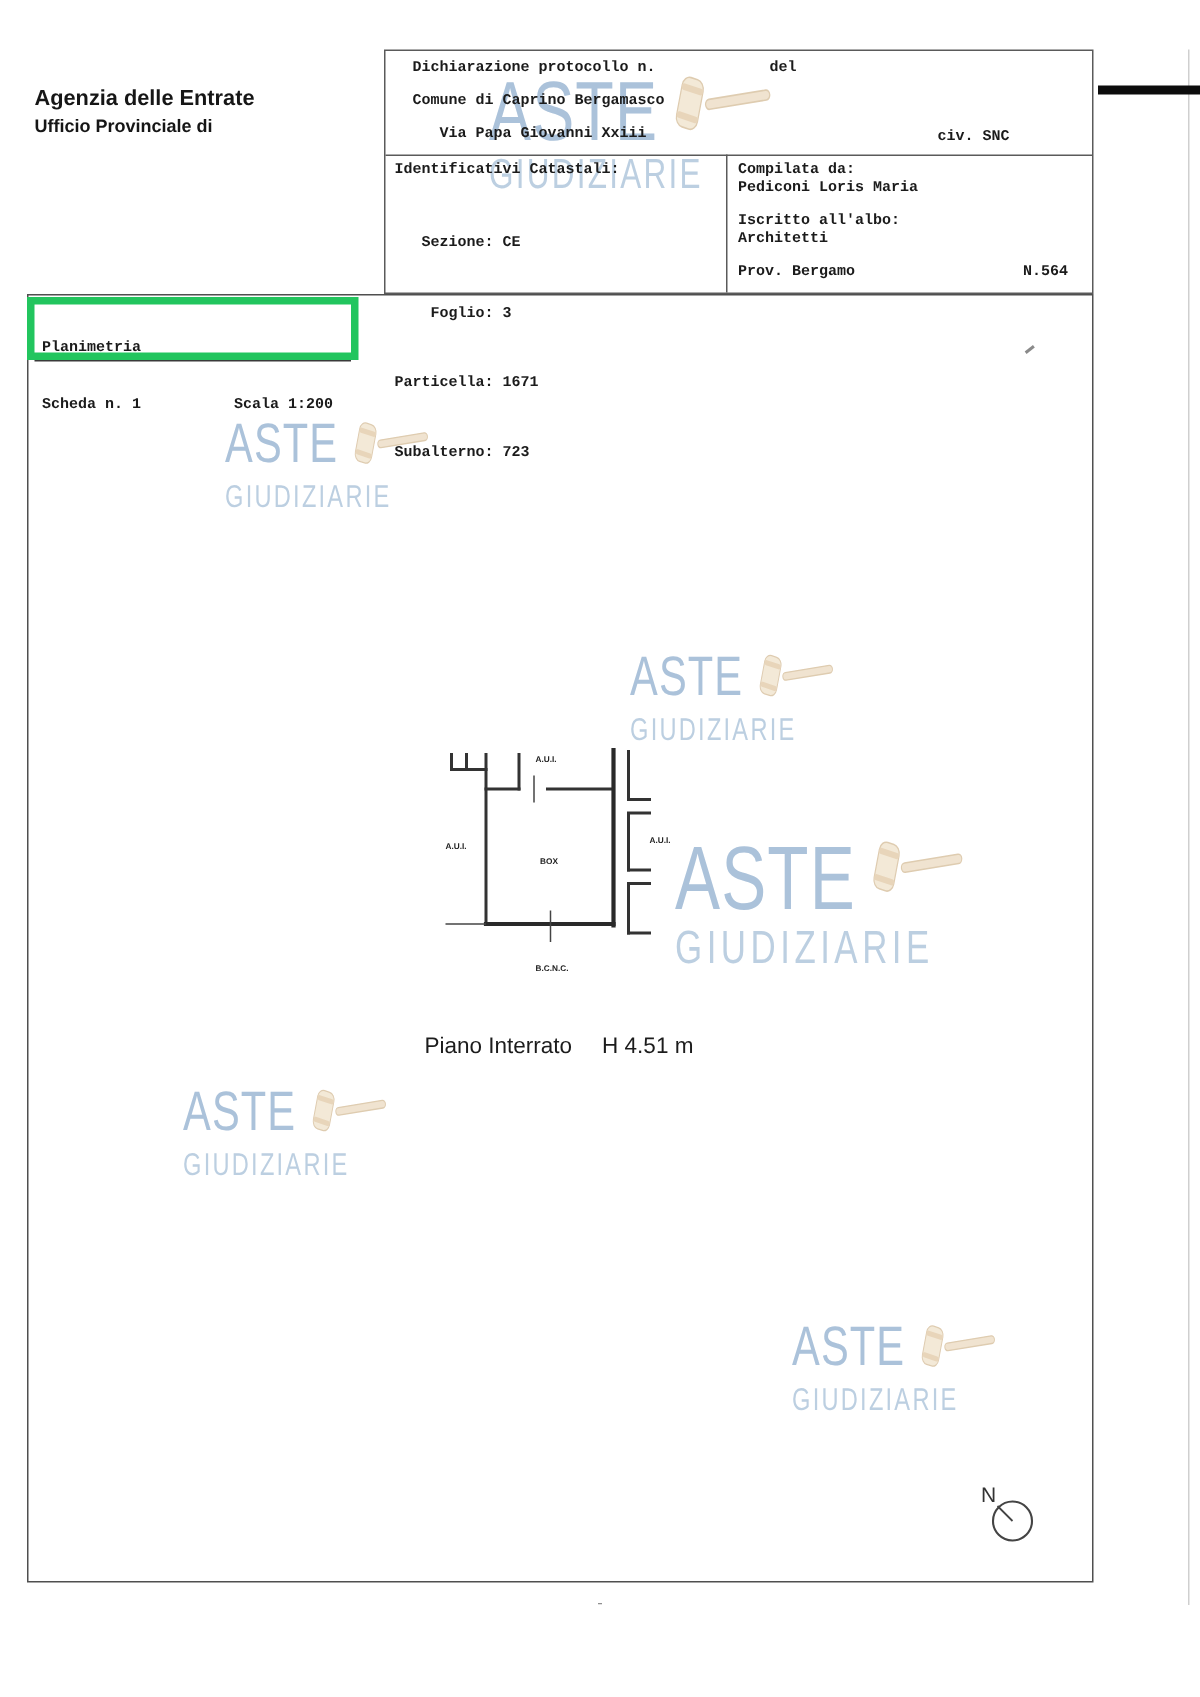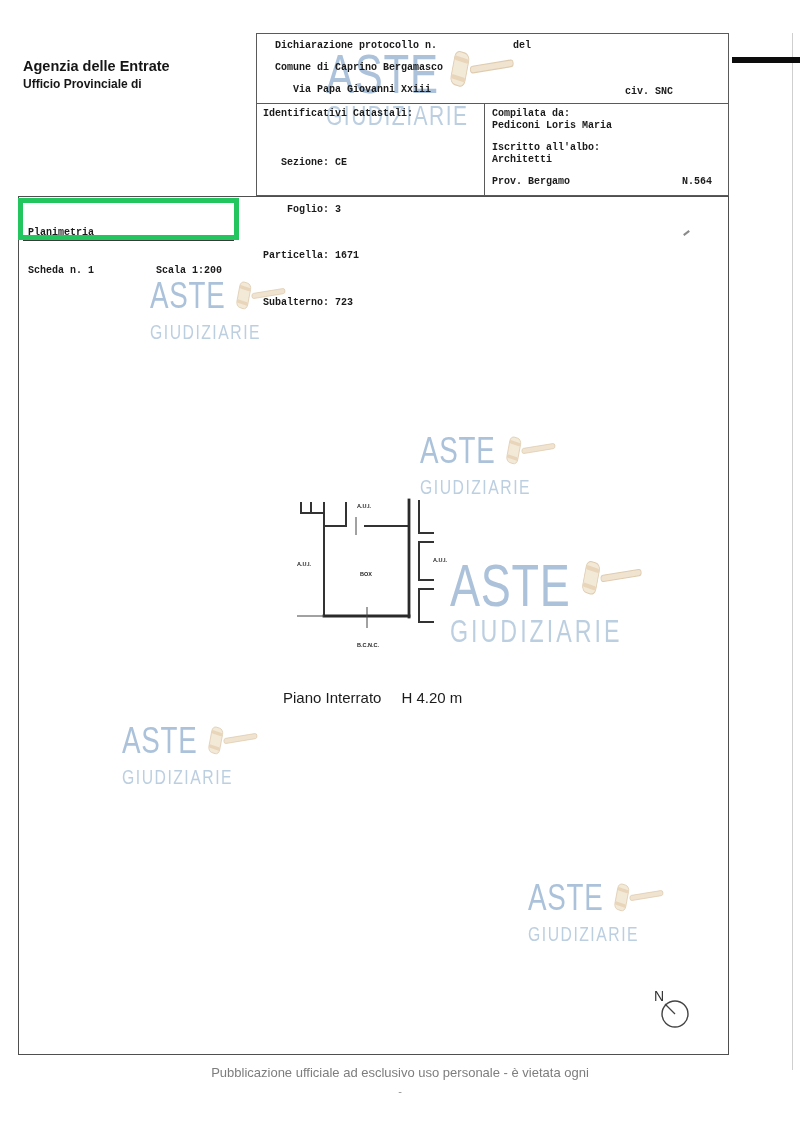--- a/index.html
+++ b/index.html
@@ -219,28 +219,27 @@
       <text x="74" y="22">A.U.I.</text>
       <text x="14" y="80">A.U.I.</text>
       <text x="150" y="76">A.U.I.</text>
       <text x="76" y="90">BOX</text>
       <text x="78" y="161">B.C.N.C.</text>
     </g>
   </svg>
 
   <div class="plan-caption">
     <span>Piano Interrato</span>
-    <span>H 4.20 m</span>
+    <span>H 4.51 m</span>
   </div>
 
 
   <svg class="compass" width="46" height="48" viewBox="0 0 46 48">
     <text x="6" y="17" font-size="14" font-weight="500" fill="#333">N</text>
     <circle cx="27" cy="30" r="13" fill="none" stroke="#444" stroke-width="1.4"></circle>
     <line x1="27" y1="30" x2="17" y2="20" stroke="#444" stroke-width="1.2"></line>
   </svg>
 
   <div class="footer">
-    <div>Pubblicazione ufficiale ad esclusivo uso personale - è vietata ogni</div>
     <div class="dash">-</div>
   </div>
 
 </div>
 
 </body></html>

